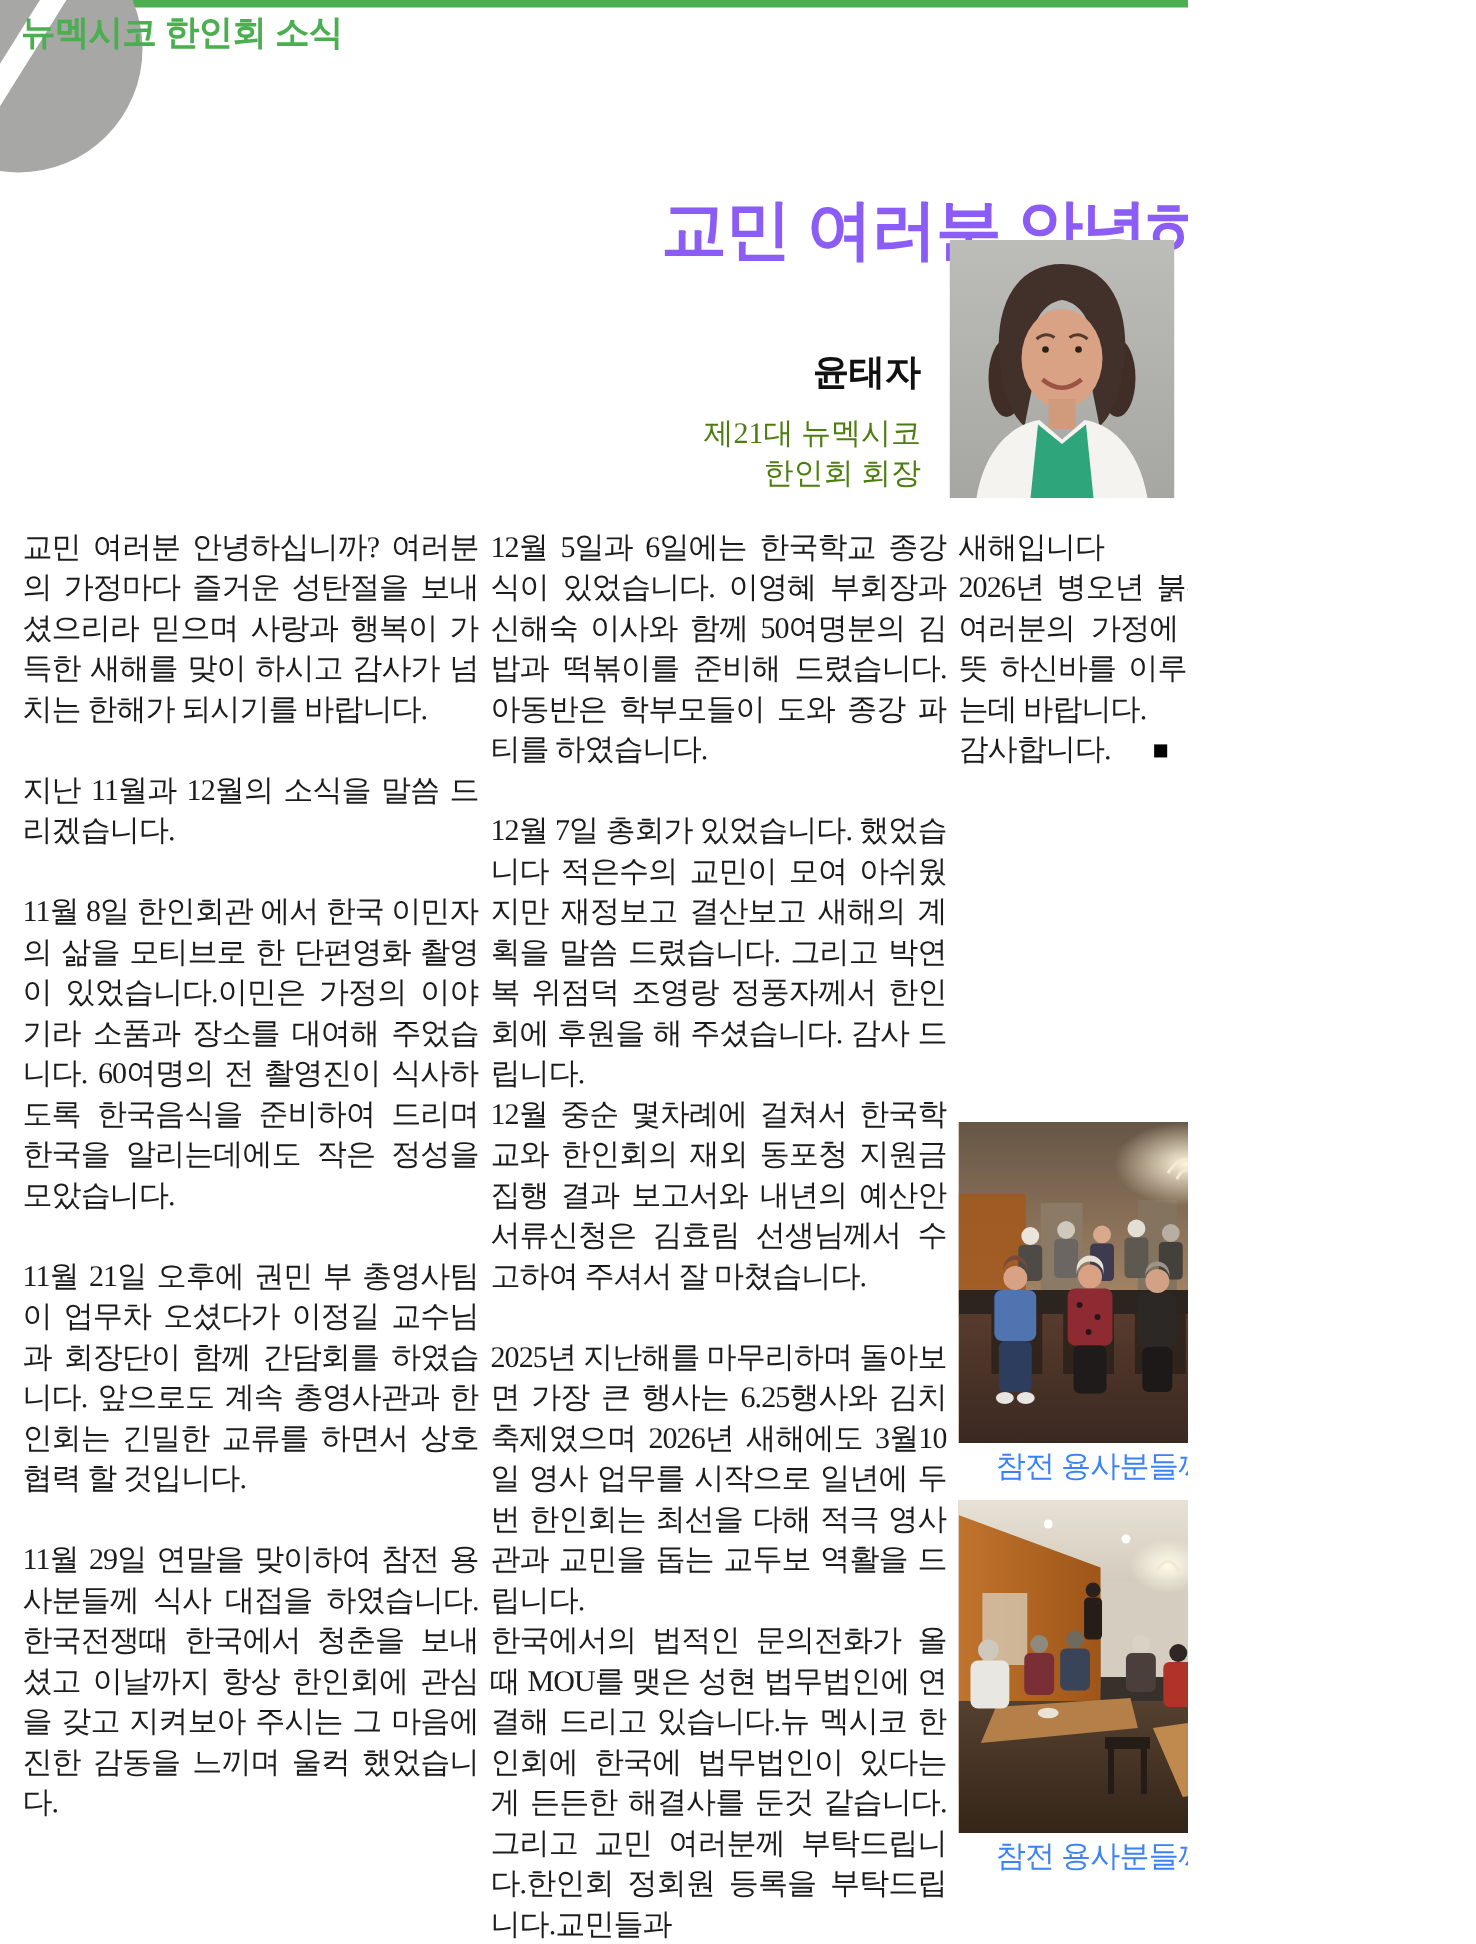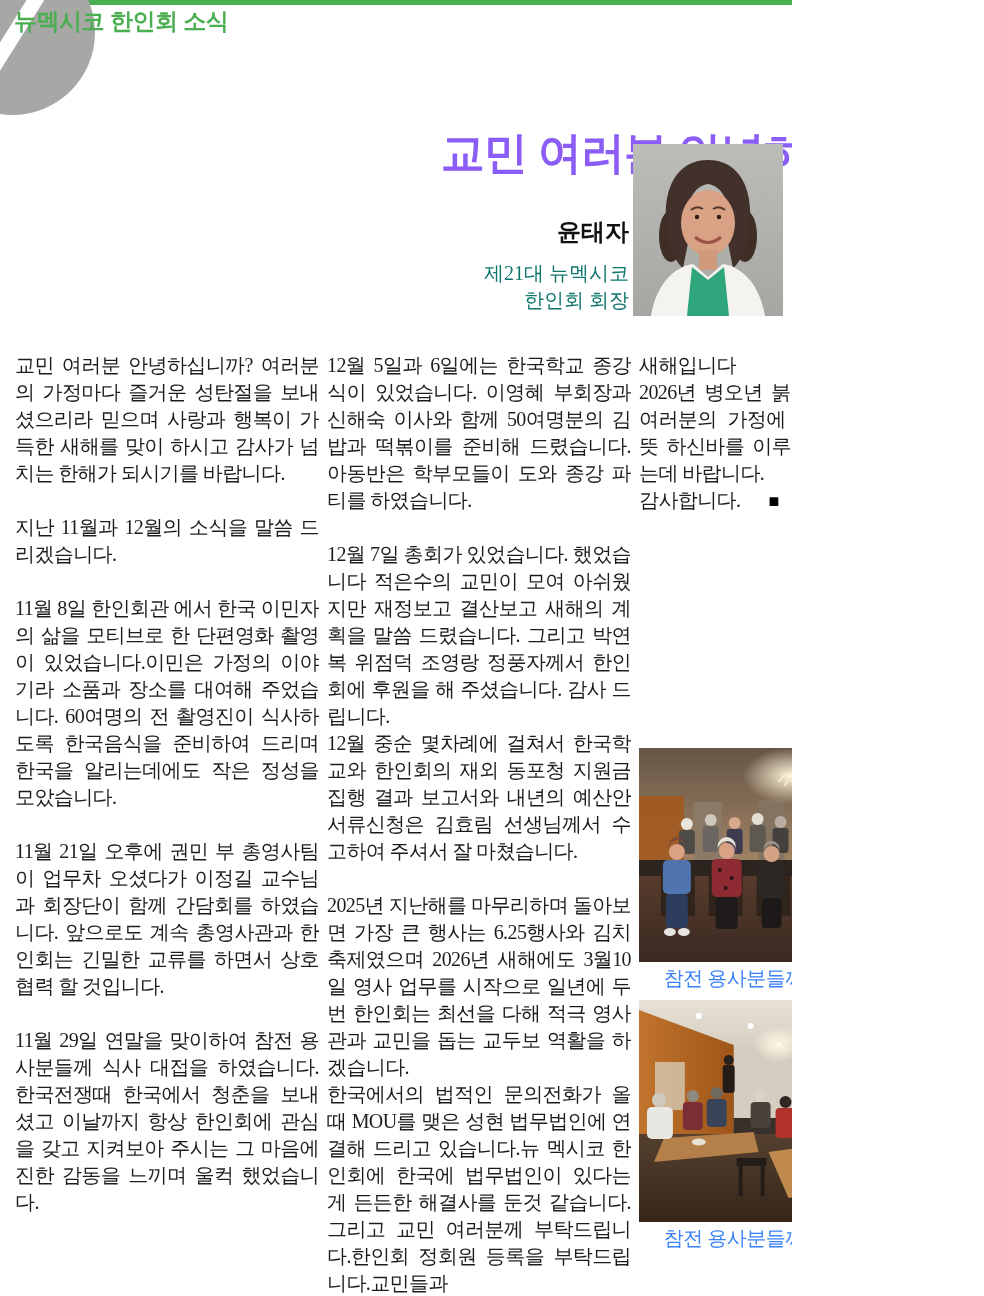--- a/index.html
+++ b/index.html
@@ -24,27 +24,27 @@
     font-size:23px; color:#4bae50; letter-spacing:-0.5px;
   }
 
   .page-title {
     position:absolute; top:124px; left:0; width:962px; text-align:right;
     font-family:"Liberation Sans", sans-serif; font-weight:bold;
     font-size:44px; color:#8b5cf6; letter-spacing:-1px;
   }
 
   
-  .profile { position:absolute; top:144px; right:9px; display:flex; align-items:flex-end; gap:4px; }
+  .profile { position:absolute; top:160px; right:9px; display:flex; align-items:flex-end; gap:19px; }
   .profile-text { text-align:right; padding-bottom:2px; }
   .profile-name {
     font-family:"Liberation Sans", sans-serif; font-weight:bold;
     font-size:24px; color:#111; margin-bottom:12px;
   }
-  .profile-title-line { font-size:20px; line-height:27px; color:#0f766e; }
+  .profile-title-line { font-size:20px; line-height:27px; color:#4d7c0f; }
   .portrait { width:150px; height:172px; display:block; }
 
   
   .columns {
     position:absolute; top:352px; left:15px; width:960px; height:944px;
     display:flex; gap:8px;
   }
   .col { width:304px; height:944px; overflow:hidden; }
   .col p {
     font-size:20px; line-height:27px; text-align:justify;
@@ -115,21 +115,21 @@
       <p>지난 11월과 12월의 소식을 말씀 드리겠습니다.</p>
       <p>11월 8일 한인회관 에서 한국 이민자의 삶을 모티브로 한 단편영화 촬영이 있었습니다.이민은 가정의 이야기라 소품과 장소를 대여해 주었습니다. 60여명의 전 촬영진이 식사하도록  한국음식을 준비하여 드리며 한국을 알리는데에도  작은 정성을 모았습니다.</p>
       <p>11월 21일 오후에 권민 부 총영사팀이 업무차 오셨다가 이정길 교수님과 회장단이 함께 간담회를 하였습니다. 앞으로도 계속 총영사관과 한인회는 긴밀한 교류를 하면서 상호 협력 할 것입니다.</p>
       <p>11월 29일 연말을 맞이하여 참전 용사분들께 식사 대접을 하였습니다.한국전쟁때 한국에서 청춘을 보내셨고 이날까지 항상 한인회에 관심을 갖고 지켜보아 주시는 그 마음에 진한 감동을 느끼며 울컥 했었습니다.</p>
     </div>
 
     <div class="col">
       <p>12월 5일과 6일에는 한국학교 종강식이 있었습니다. 이영혜 부회장과 신해숙 이사와 함께 50여명분의 김밥과 떡볶이를  준비해 드렸습니다. 아동반은 학부모들이 도와 종강 파티를 하였습니다.</p>
       <p class="tight">12월 7일 총회가 있었습니다. 했었습니다 적은수의 교민이 모여 아쉬웠지만 재정보고 결산보고  새해의  계획을 말씀 드렸습니다. 그리고 박연복 위점덕 조영랑 정풍자께서 한인회에 후원을 해 주셨습니다. 감사 드립니다.</p>
       <p>12월  중순 몇차례에 걸쳐서 한국학교와 한인회의 재외 동포청 지원금 집행 결과 보고서와 내년의 예산안 서류신청은 김효림 선생님께서 수고하여 주셔서 잘 마쳤습니다.</p>
-      <p class="tight">2025년 지난해를 마무리하며 돌아보면 가장 큰 행사는 6.25행사와 김치축제였으며 2026년 새해에도  3월10일 영사 업무를 시작으로 일년에 두번  한인회는 최선을 다해 적극 영사관과 교민을 돕는 교두보 역활을 하겠습니다.</p>
+      <p class="tight">2025년 지난해를 마무리하며 돌아보면 가장 큰 행사는 6.25행사와 김치축제였으며 2026년 새해에도  3월10일 영사 업무를 시작으로 일년에 두번  한인회는 최선을 다해 적극 영사관과 교민을 돕는 교두보 역활을 드립니다.</p>
       <p>한국에서의 법적인 문의전화가 올때 MOU를 맺은 성현 법무법인에 연결해 드리고 있습니다.뉴 멕시코 한인회에  한국에 법무법인이 있다는게 든든한 해결사를 둔것 같습니다.   그리고 교민 여러분께 부탁드립니다.한인회 정회원 등록을 부탁드립니다.교민들과</p>
     </div>
 
     <div class="col">
       <div class="col3-text">
         <p class="tight">새해입니다</p>
         <p class="tight">2026년 병오년 붉은 말띠해에 교민 여러분의 가정에 행복이 가득하고 뜻 하신바를 이루시는 한해가 키우는데 바랍니다.</p>
         <p class="tight"><span>감사합니다.</span><span class="endmark">■</span></p>
       </div>
 

